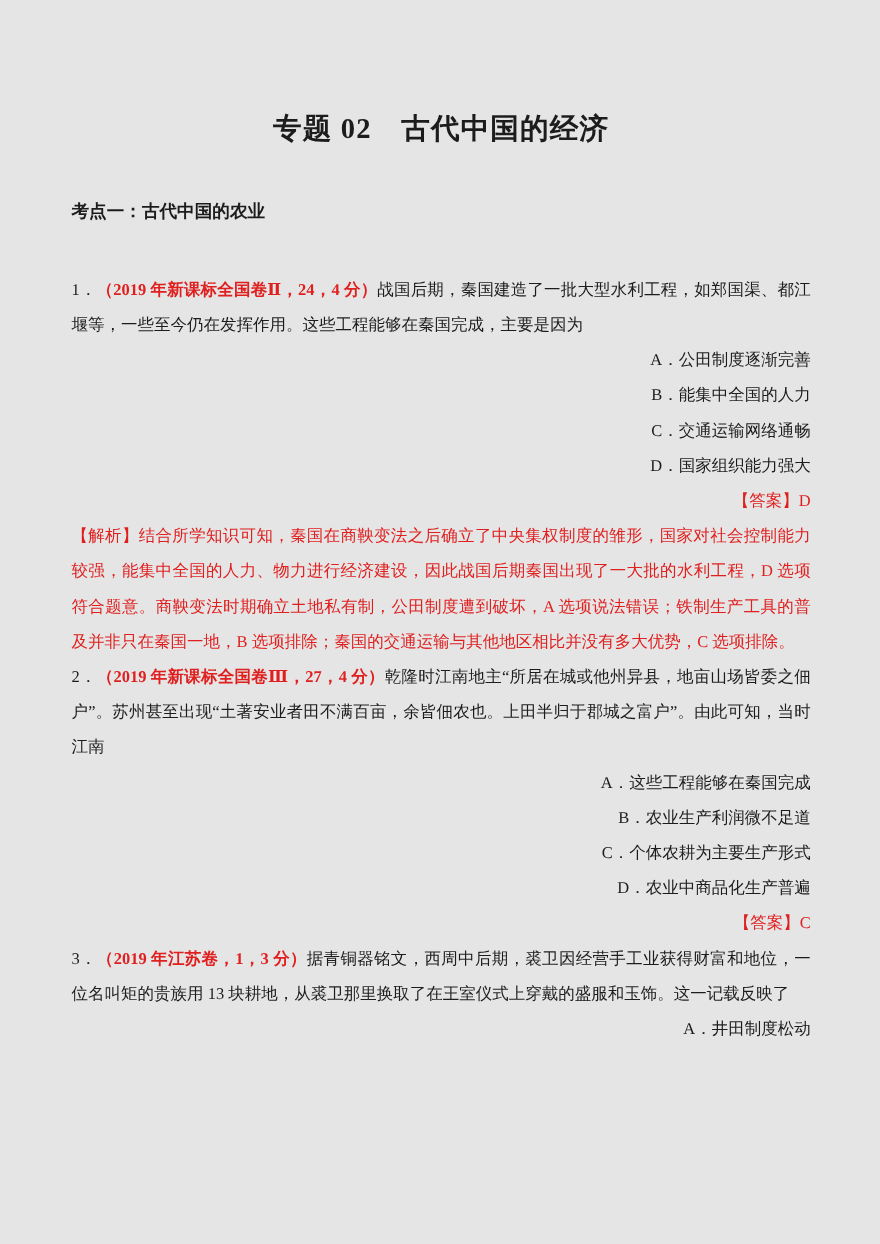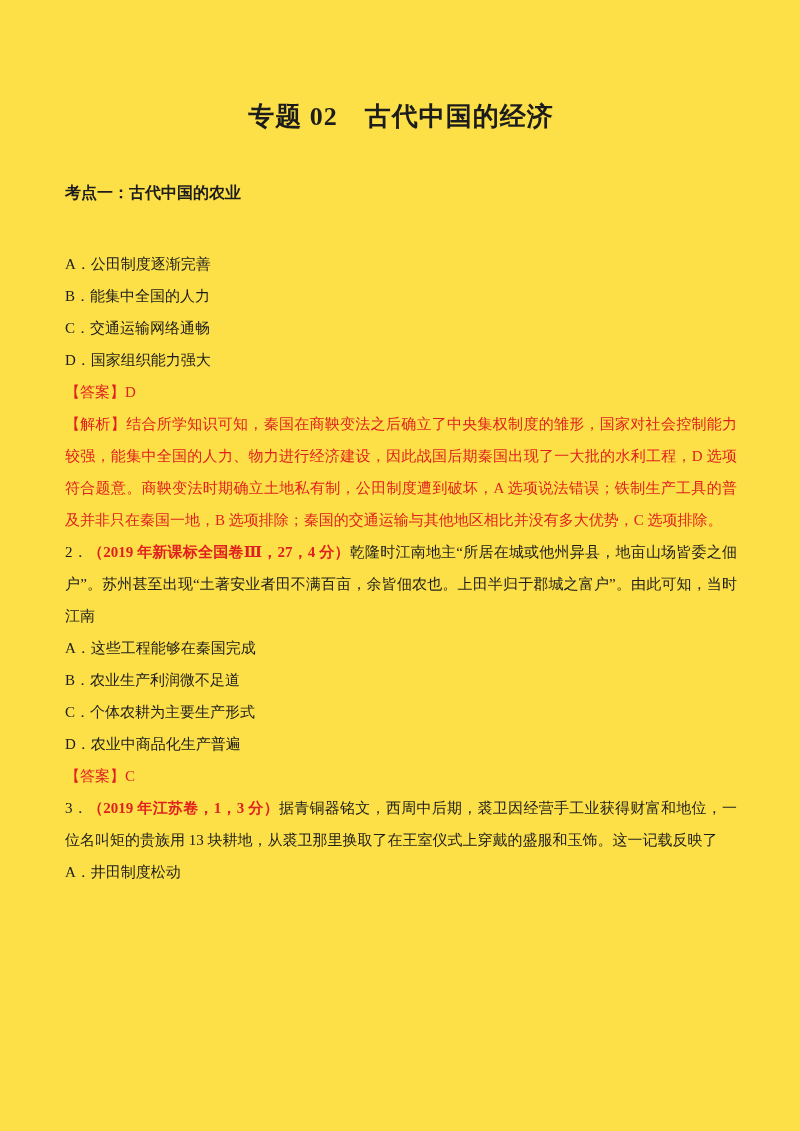--- a/index.html
+++ b/index.html
@@ -27,37 +27,39 @@
     line-height: 30px;
     font-weight: bold;
     margin-top: 44px;
   }
   .content { margin-top: 40px; }
   .question { margin: 0; }
   .para {
     margin: 0;
     font-size: 15px;
     line-height: 32px;
+    text-align: right;
   }
   .stem, .analysis { text-align: justify; }
   .red { color: var(--accent-red, #e01f1f); }
   .bold { font-weight: bold; }
 </style>
 </head>
 <body>
 
-<div class="page" style="color: rgb(28, 28, 28); background: #fde047;">
+<div class="page" style="color: rgb(28, 28, 28); background: #e5e5e5;">
 
   <div class="doc-title">专题 02　古代中国的经济</div>
 
   <div class="section-heading">考点一：古代中国的农业</div>
 
   <div class="content">
 
     <section class="question">
+      <p class="para stem"><span>1．</span><span class="red bold">（2019 年新课标全国卷Ⅱ，24，4 分）</span><span>战国后期，秦国建造了一批大型水利工程，如郑国渠、都江堰等，一些至今仍在发挥作用。这些工程能够在秦国完成，主要是因为</span></p>
       <p class="para option">A．公田制度逐渐完善</p>
       <p class="para option">B．能集中全国的人力</p>
       <p class="para option">C．交通运输网络通畅</p>
       <p class="para option">D．国家组织能力强大</p>
       <p class="para answer red"><span>【答案】</span><span>D</span></p>
       <p class="para analysis red"><span>【解析】</span><span>结合所学知识可知，秦国在商鞅变法之后确立了中央集权制度的雏形，国家对社会控制能力较强，能集中全国的人力、物力进行经济建设，因此战国后期秦国出现了一大批的水利工程，D 选项符合题意。商鞅变法时期确立土地私有制，公田制度遭到破坏，A 选项说法错误；铁制生产工具的普及并非只在秦国一地，B 选项排除；秦国的交通运输与其他地区相比并没有多大优势，C 选项排除。</span></p>
     </section>
 
     <section class="question">
       <p class="para stem"><span>2．</span><span class="red bold">（2019 年新课标全国卷Ⅲ，27，4 分）</span><span>乾隆时江南地主“所居在城或他州异县，地亩山场皆委之佃户”。苏州甚至出现“土著安业者田不满百亩，余皆佃农也。上田半归于郡城之富户”。由此可知，当时江南</span></p>

